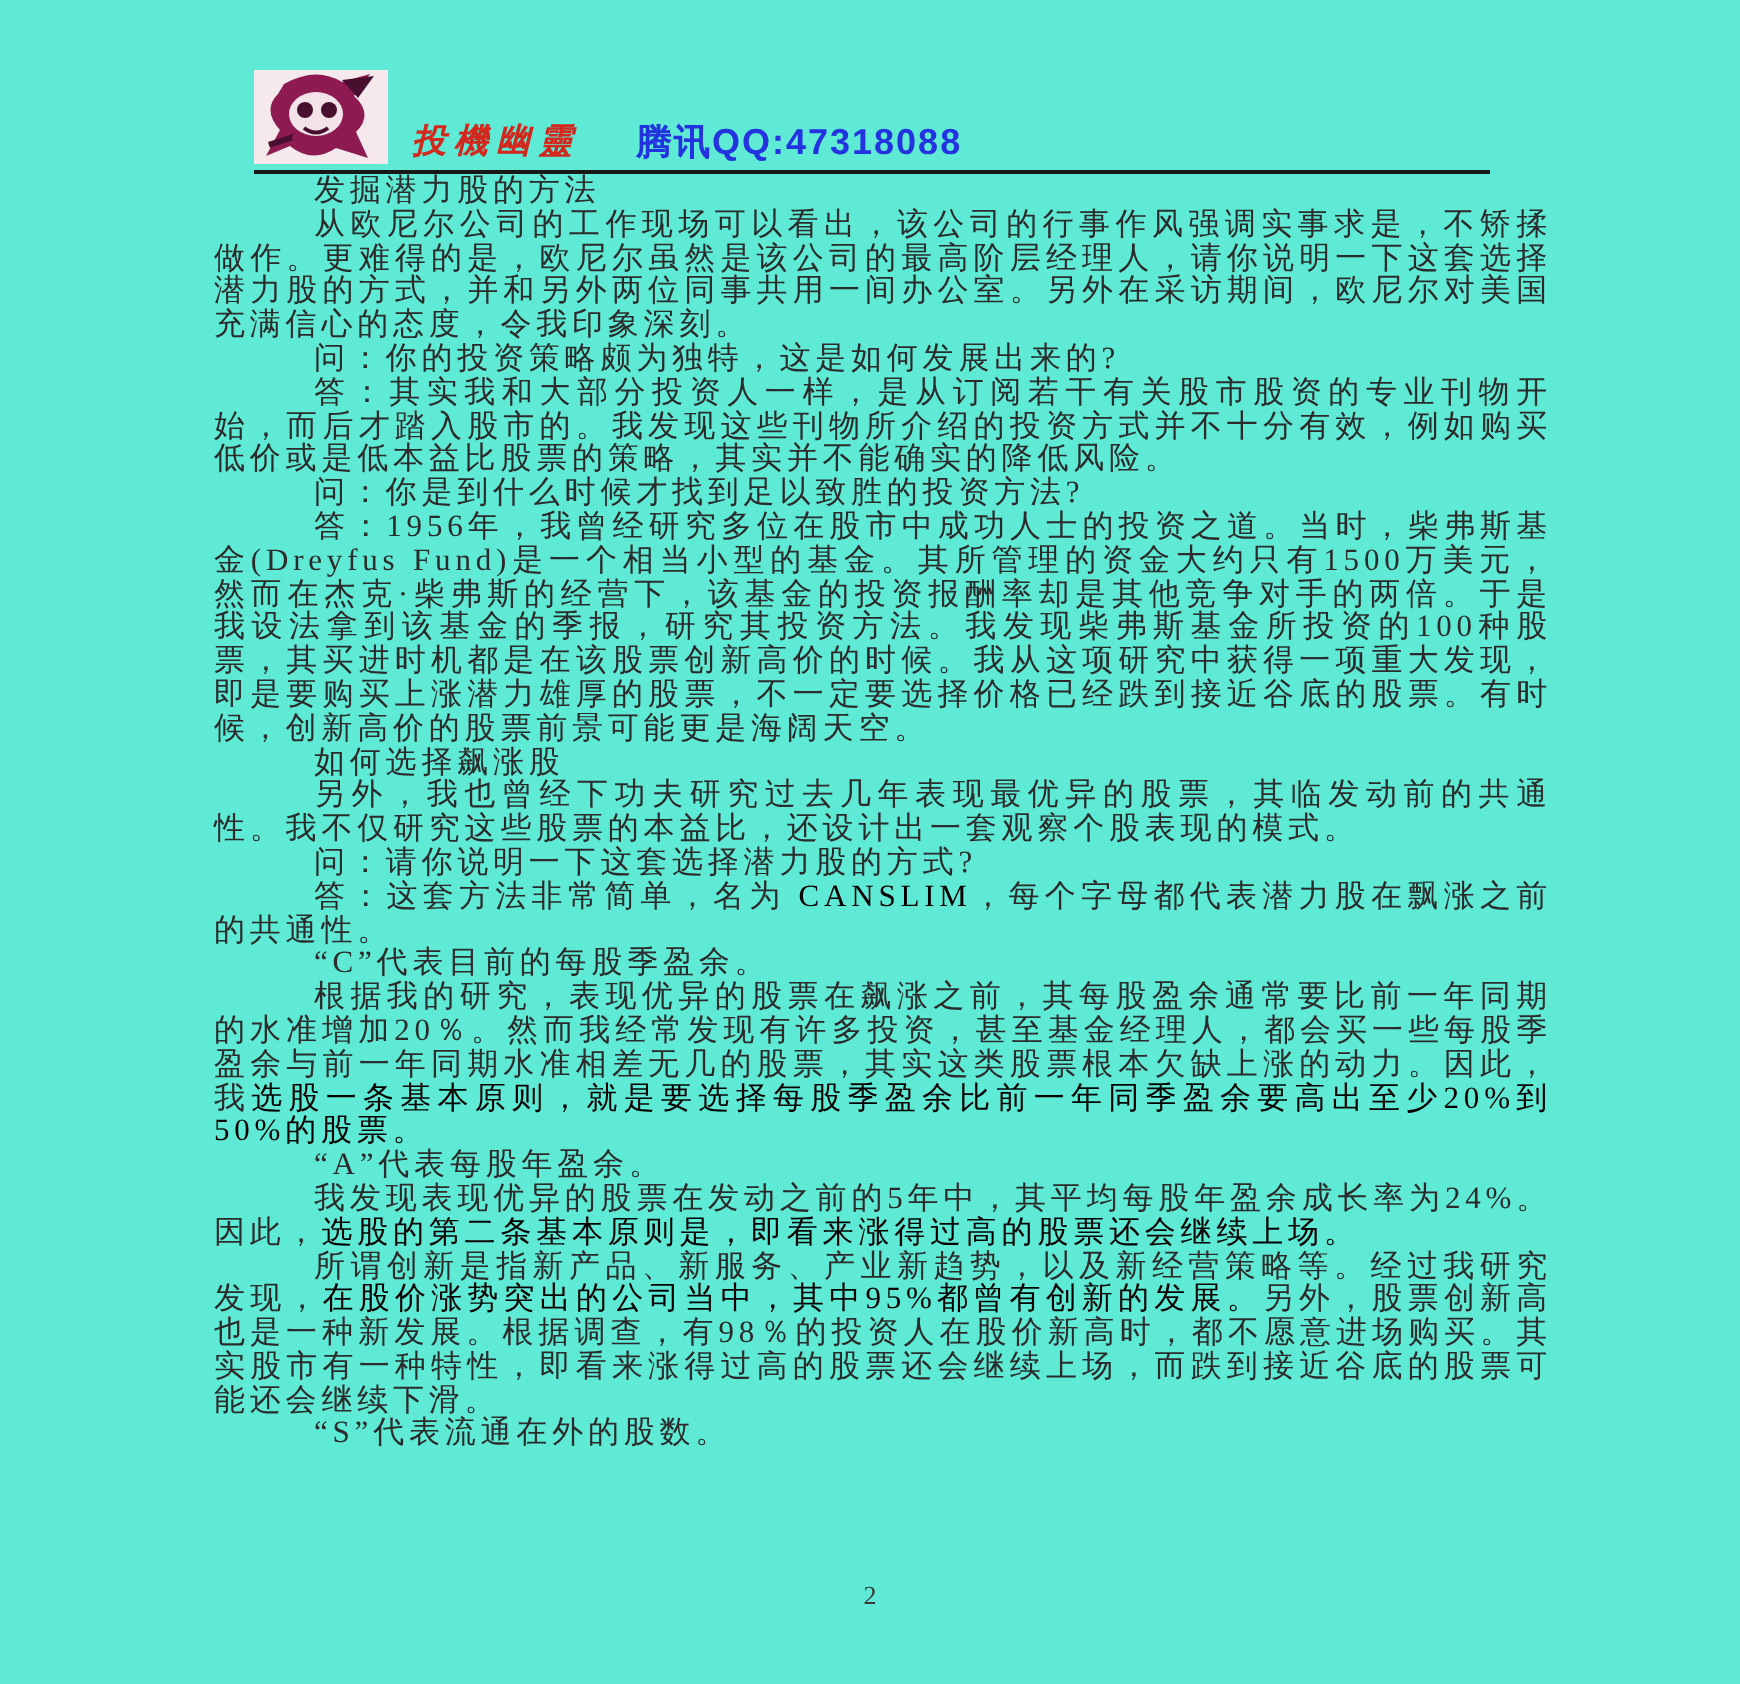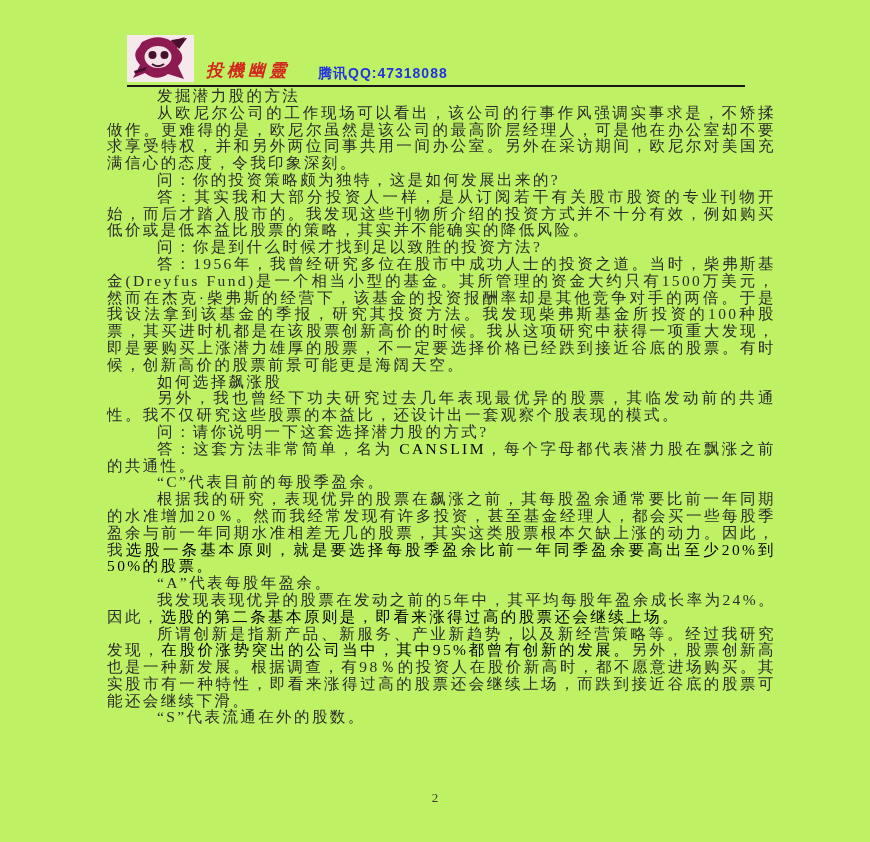--- a/index.html
+++ b/index.html
@@ -3,38 +3,38 @@
 <meta charset="utf-8">
 <style>
   html, body { margin:0; padding:0; }
   body {
     width:870px; height:842px;
     background:#ffffff;
     font-family:"Liberation Serif","DejaVu Serif",serif;
     position:relative;
     overflow:hidden;
   }
-  .page { position:absolute; inset:0; background:#bef264; }
+  .page { position:absolute; inset:0; background:#5eead4; }
 
   .hdr {
     position:absolute; left:127px; top:35px;
     display:flex; align-items:flex-end;
   }
   .logo { display:block; width:67px; height:47px; }
   .logo svg { display:block; }
   .brand {
     font-family:"Liberation Sans","DejaVu Sans",sans-serif;
     color:#d3281e; font-weight:bold; font-style:italic;
     font-size:17px; letter-spacing:4px; line-height:1;
     margin-left:12px; padding-bottom:3px;
   }
   .qq {
     font-family:"Liberation Sans","DejaVu Sans",sans-serif;
     color:#2433e0; font-weight:bold;
-    font-size:14px; letter-spacing:1px; line-height:1;
+    font-size:18px; letter-spacing:1px; line-height:1;
     margin-left:28px; padding-bottom:2px;
   }
   .rule {
     position:absolute; left:127px; top:85px;
     width:618px; height:2px; background:#181818;
   }
 
   .content {
     position:absolute; left:107px; top:88px; width:669px;
     color:#2b2b2b;
@@ -71,21 +71,21 @@
     </span>
     <span class="brand">投機幽靈</span>
     <span class="qq">腾讯QQ:47318088</span>
   </div>
 
   <div class="rule"></div>
 
   <main class="content">
     <p class="para">发掘潜力股的方法</p>
     <div>
-        <p class="para"><span>从欧尼尔公司的工作现场可以看出，该公司的行事作风强调实事求是，不矫揉做作。更难得的是，欧尼尔虽然是该公司的最高阶层经理人，可是他在办公室却不要求享受特权，并和另外两位同事共用一间办公室。另外在采访期间，欧尼尔对美国充满信心的态度，令我印象深刻。</span></p>
+        <p class="para"><span>从欧尼尔公司的工作现场可以看出，该公司的行事作风强调实事求是，不矫揉做作。更难得的是，欧尼尔虽然是该公司的最高阶层经理人，请你说明一下这套选择潜力股的方式，并和另外两位同事共用一间办公室。另外在采访期间，欧尼尔对美国充满信心的态度，令我印象深刻。</span></p>
         <p class="para"><span>问：你的投资策略颇为独特，这是如何发展出来的?</span></p>
         <p class="para"><span>答：其实我和大部分投资人一样，是从订阅若干有关股市股资的专业刊物开始，而后才踏入股市的。我发现这些刊物所介绍的投资方式并不十分有效，例如购买低价或是低本益比股票的策略，其实并不能确实的降低风险。</span></p>
         <p class="para"><span>问：你是到什么时候才找到足以致胜的投资方法?</span></p>
         <p class="para"><span>答：1956年，我曾经研究多位在股市中成功人士的投资之道。当时，柴弗斯基金(Dreyfus Fund)是一个相当小型的基金。其所管理的资金大约只有1500万美元，然而在杰克·柴弗斯的经营下，该基金的投资报酬率却是其他竞争对手的两倍。于是我设法拿到该基金的季报，研究其投资方法。我发现柴弗斯基金所投资的100种股票，其买进时机都是在该股票创新高价的时候。我从这项研究中获得一项重大发现，即是要购买上涨潜力雄厚的股票，不一定要选择价格已经跌到接近谷底的股票。有时候，创新高价的股票前景可能更是海阔天空。</span></p>
         <p class="para"><span>如何选择飙涨股</span></p>
         <p class="para"><span>另外，我也曾经下功夫研究过去几年表现最优异的股票，其临发动前的共通性。我不仅研究这些股票的本益比，还设计出一套观察个股表现的模式。</span></p>
         <p class="para"><span>问：请你说明一下这套选择潜力股的方式?</span></p>
         <p class="para"><span>答：这套方法非常简单，名为 </span><b>CANSLIM</b><span>，每个字母都代表潜力股在飘涨之前的共通性。</span></p>
         <p class="para"><span>“C”代表目前的每股季盈余。</span></p>
         <p class="para"><span>根据我的研究，表现优异的股票在飙涨之前，其每股盈余通常要比前一年同期的水准增加20％。然而我经常发现有许多投资，甚至基金经理人，都会买一些每股季盈余与前一年同期水准相差无几的股票，其实这类股票根本欠缺上涨的动力。因此，我</span><b>选股一条基本原则，就是要选择每股季盈余比前一年同季盈余要高出至少20%到50%的股票。</b></p>

